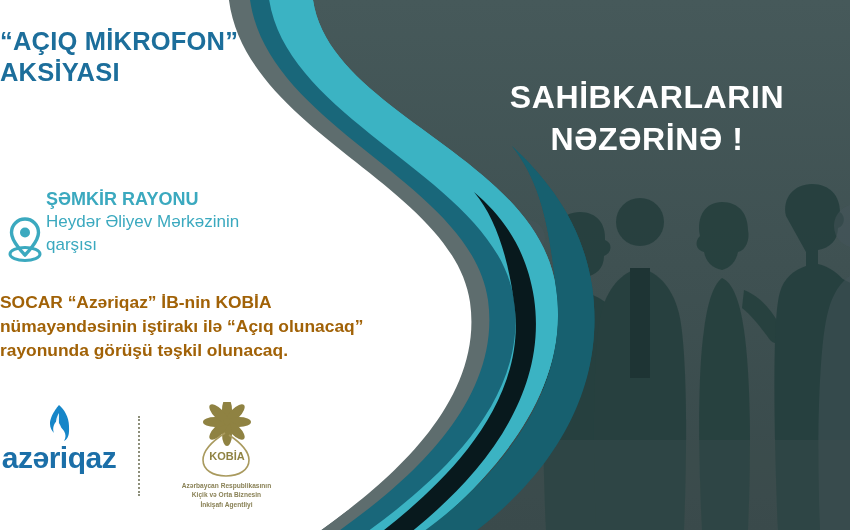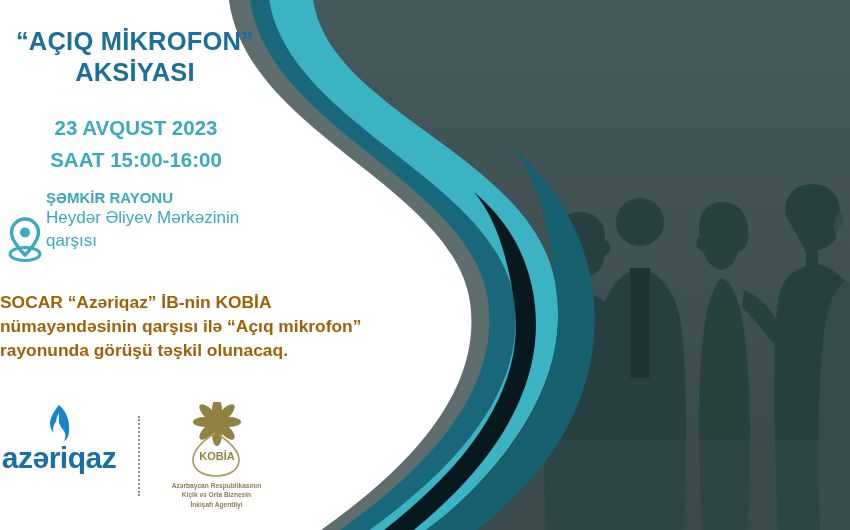--- a/index.html
+++ b/index.html
@@ -36,21 +36,21 @@
     width: 430px;
     height: 530px;
     z-index: 5;
   }
 
   .title-block {
     position: absolute;
     left: 0;
     top: 26px;
     width: 270px;
-    text-align: center;
+    text-align: left;
   }
   .title-line {
     color: #1C6E9B;
     font-size: 25.5px;
     font-weight: bold;
     letter-spacing: 0.2px;
     line-height: 1.22;
     white-space: nowrap;
   }
 
@@ -70,21 +70,21 @@
   }
 
   .venue-block {
     position: absolute;
     left: 46px;
     top: 188px;
     width: 340px;
   }
   .venue-strong {
     color: #3BA9BF;
-    font-size: 15px;
+    font-size: 18px;
     font-weight: bold;
     line-height: 1.28;
     white-space: nowrap;
   }
   .venue-sub {
     color: #3BA9BF;
     font-size: 17px;
     font-weight: normal;
     line-height: 1.35;
   }
@@ -137,21 +137,21 @@
     position: absolute;
     left: 138px;
     top: 12px;
     width: 0;
     height: 80px;
     border-left: 2px dotted #8d8f7a;
   }
 
   .kobia {
     position: absolute;
-    left: 154px;
+    left: 164px;
     top: -2px;
     width: 125px;
     text-align: center;
   }
   .kobia-mark { display: block; margin: 0 auto; width: 92px; height: 78px; }
   .kobia-caption {
     margin-top: 1px;
     color: #8a8257;
     font-size: 6.6px;
     font-weight: bold;
@@ -306,41 +306,37 @@
     </g>
   </svg>
 
   <div class="left-col">
 
     <div class="title-block">
       <div class="title-line">“AÇIQ MİKROFON”</div>
       <div class="title-line">AKSİYASI</div>
     </div>
 
-    <div class="datetime-block">
-      <div class="dt-line">23 AVQUST 2023</div>
-      <div class="dt-line">SAAT 15:00-16:00</div>
-    </div>
 
     <svg class="pin-icon" viewBox="0 0 40 48">
       <path d="M20,3 C12.5,3 6.5,9 6.5,16.5 C6.5,26 20,39 20,39
                C20,39 33.5,26 33.5,16.5 C33.5,9 27.5,3 20,3 Z" fill="none" stroke="#3BA9BF" stroke-width="3.4"></path>
       <circle cx="20" cy="16.5" r="5" fill="#3BA9BF"></circle>
       <ellipse cx="20" cy="38" rx="15" ry="6.5" fill="none" stroke="#3BA9BF" stroke-width="3"></ellipse>
     </svg>
 
     <div class="venue-block">
       <div class="venue-strong">ŞƏMKİR RAYONU</div>
       <div class="venue-sub">Heydər Əliyev Mərkəzinin</div>
       <div class="venue-sub">qarşısı</div>
     </div>
 
     <div class="body-block">
       <div class="body-line">SOCAR “Azəriqaz” İB-nin KOBİA</div>
-      <div class="body-line">nümayəndəsinin qarşısı ilə “Açıq mikrofon”</div>
+      <div class="body-line">nümayəndəsinin iştirakı ilə “Açıq olunacaq”</div>
       <div class="body-line">rayonunda görüşü təşkil olunacaq.</div>
     </div>
 
     <div class="logos">
 
       <div class="azeriqaz">
         <svg class="azeriqaz-flame" viewBox="0 0 38 40">
           <path d="M19,1 C19,1 10,11 10,20 C10,24 12,27 14,29
                    C12,24 14,19 18,16 C18,21 21,23 24,27
                    C26,30 26,34 24,37 C30,34 29,26 29,22
@@ -374,15 +370,17 @@
           <div>Azərbaycan Respublikasının</div>
           <div>Kiçik və Orta Biznesin</div>
           <div>İnkişafı Agentliyi</div>
         </div>
       </div>
 
     </div>
   </div>
 
   <div class="headline">
+    <div class="headline-line">SAHİBKARLARIN</div>
+    <div class="headline-line">NƏZƏRİNƏ !</div>
   </div>
 
 </div>
 
 </body></html>

